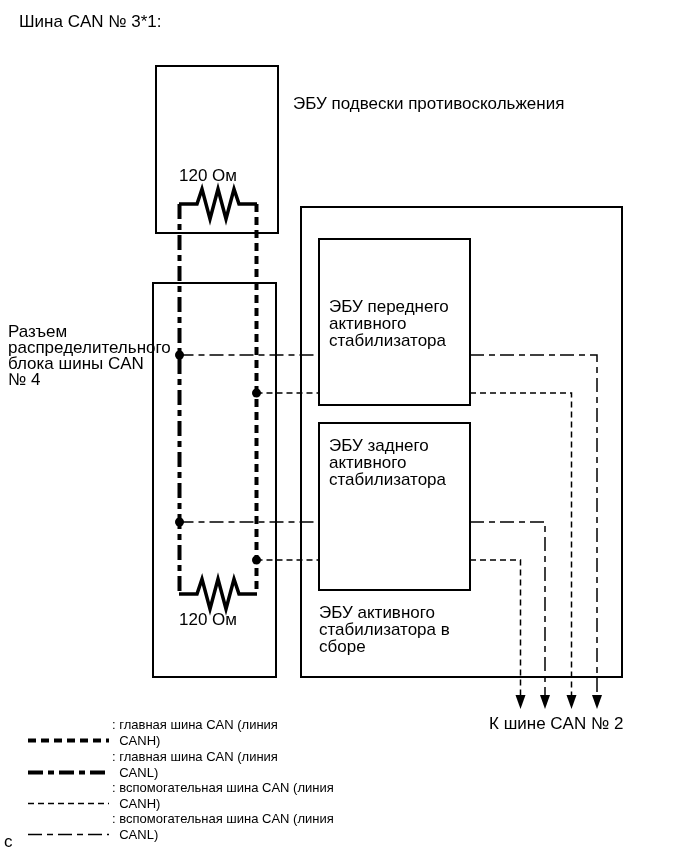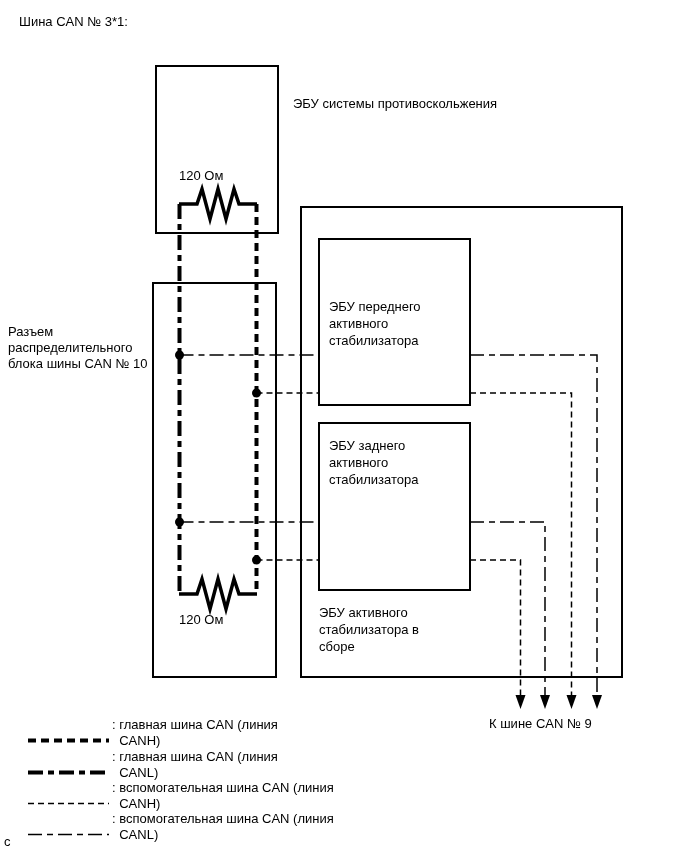--- a/index.html
+++ b/index.html
@@ -7,21 +7,21 @@
     position:relative;
     width:690px;height:855px;
     background:#ffffff;
     font-family:"Liberation Sans","DejaVu Sans",sans-serif;
     color:#000000;
     overflow:hidden;
   }
   .diagram-svg{position:absolute;left:0;top:0;}
   .lbl{
     position:absolute;
-    font-size:13px;
+    font-size:17px;
     line-height:17px;
     white-space:pre-line;
     color:#000000;
   }
   .lbl-tight{line-height:16px;}
   .lbl-center{}
   
   .box{fill:#ffffff;stroke:#000000;stroke-width:2;}
   .main-dash{fill:none;stroke:#000000;stroke-width:4;stroke-dasharray:8 5;}
   .main-dashdot{fill:none;stroke:#000000;stroke-width:4;stroke-dasharray:15 5 6 5;}
@@ -71,36 +71,36 @@
     <circle class="dot" cx="179.5" cy="522" r="4.5"></circle>
     <circle class="dot" cx="256.5" cy="560" r="4.5"></circle>
 
     <polygon class="arrow" points="515.5,695 525.5,695 520.5,709"></polygon>
     <polygon class="arrow" points="540,695 550,695 545,709"></polygon>
     <polygon class="arrow" points="566.5,695 576.5,695 571.5,709"></polygon>
     <polygon class="arrow" points="592,695 602,695 597,709"></polygon>
   </svg>
 
   <div class="lbl" style="left:19px;top:13px;">Шина CAN № 3*1:</div>
-  <div class="lbl" style="left:293px;top:95px;">ЭБУ системы противоскольжения</div>
+  <div class="lbl" style="left:293px;top:95px;">ЭБУ подвески противоскольжения</div>
   <div class="lbl lbl-tight" style="left:8px;top:324px;width:150px;">Разъем
 распределительного
-блока шины CAN № 10</div>
+блока шины CAN № 4</div>
   <div class="lbl" style="left:329px;top:252px;margin-top:46px;">ЭБУ переднего
 активного
 стабилизатора</div>
   <div class="lbl" style="left:329px;top:437px;">ЭБУ заднего
 активного
 стабилизатора</div>
   <div class="lbl" style="left:319px;top:604px;">ЭБУ активного
 стабилизатора в
 сборе</div>
   <div class="lbl lbl-center" style="left:179px;top:167px;width:78px;">120 Ом</div>
   <div class="lbl lbl-center" style="left:179px;top:611px;width:78px;">120 Ом</div>
-  <div class="lbl lbl-center" style="left:489px;top:715px;width:140px;">К шине CAN № 9</div>
+  <div class="lbl lbl-center" style="left:489px;top:715px;width:140px;">К шине CAN № 2</div>
   <div class="lbl" style="left:4px;top:833px;">с</div>
 
   <div class="legend-row" style="top:717px;">
     <svg class="legend-sample" width="84" height="17">
       <line x1="0" y1="8.5" x2="81" y2="8.5" class="main-dash"></line>
     </svg>
     <div class="legend-label">: главная шина CAN (линия
   CANH)</div>
   </div>
   <div class="legend-row" style="top:749px;">

